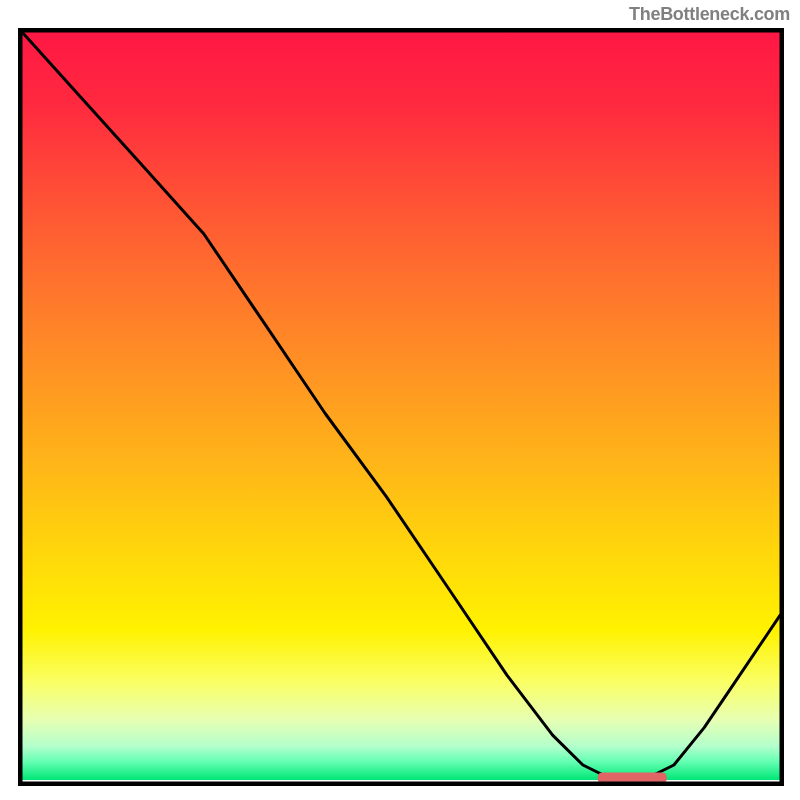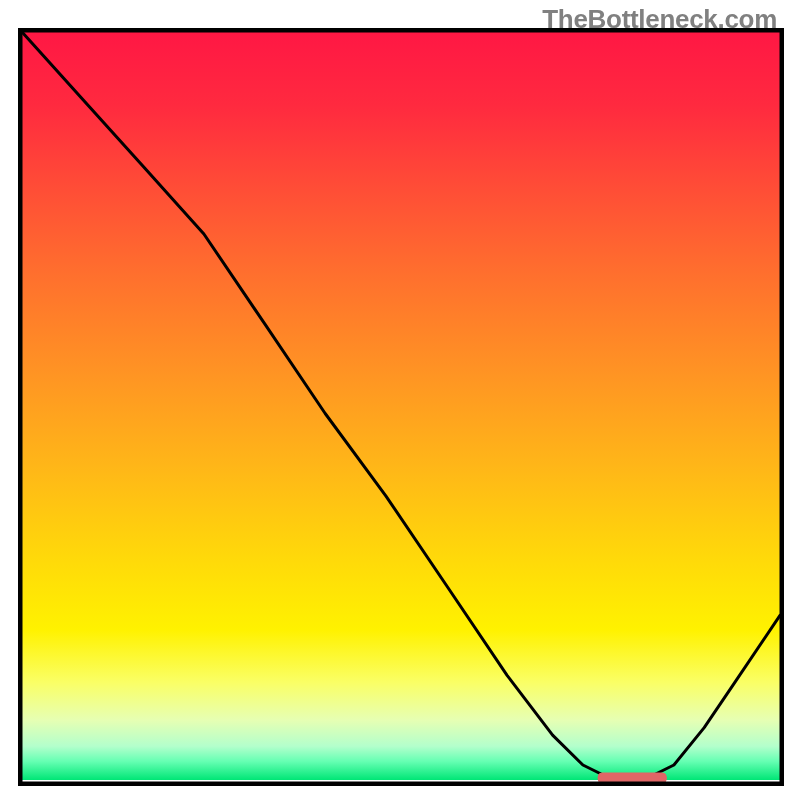--- a/index.html
+++ b/index.html
@@ -11,22 +11,22 @@
     font-family: Arial, Helvetica, sans-serif;
   }
   .container {
     position: relative;
     width: 800px;
     height: 800px;
   }
   .watermark {
     position: absolute;
     top: 4px;
-    right: 23px;
-    font-size: 26px;
+    right: 10px;
+    font-size: 18px;
     font-weight: bold;
     color: #808080;
     letter-spacing: -0.3px;
   }
   .plot {
     position: absolute;
     left: 18px;
     top: 28px;
     width: 766px;
     height: 758px;

